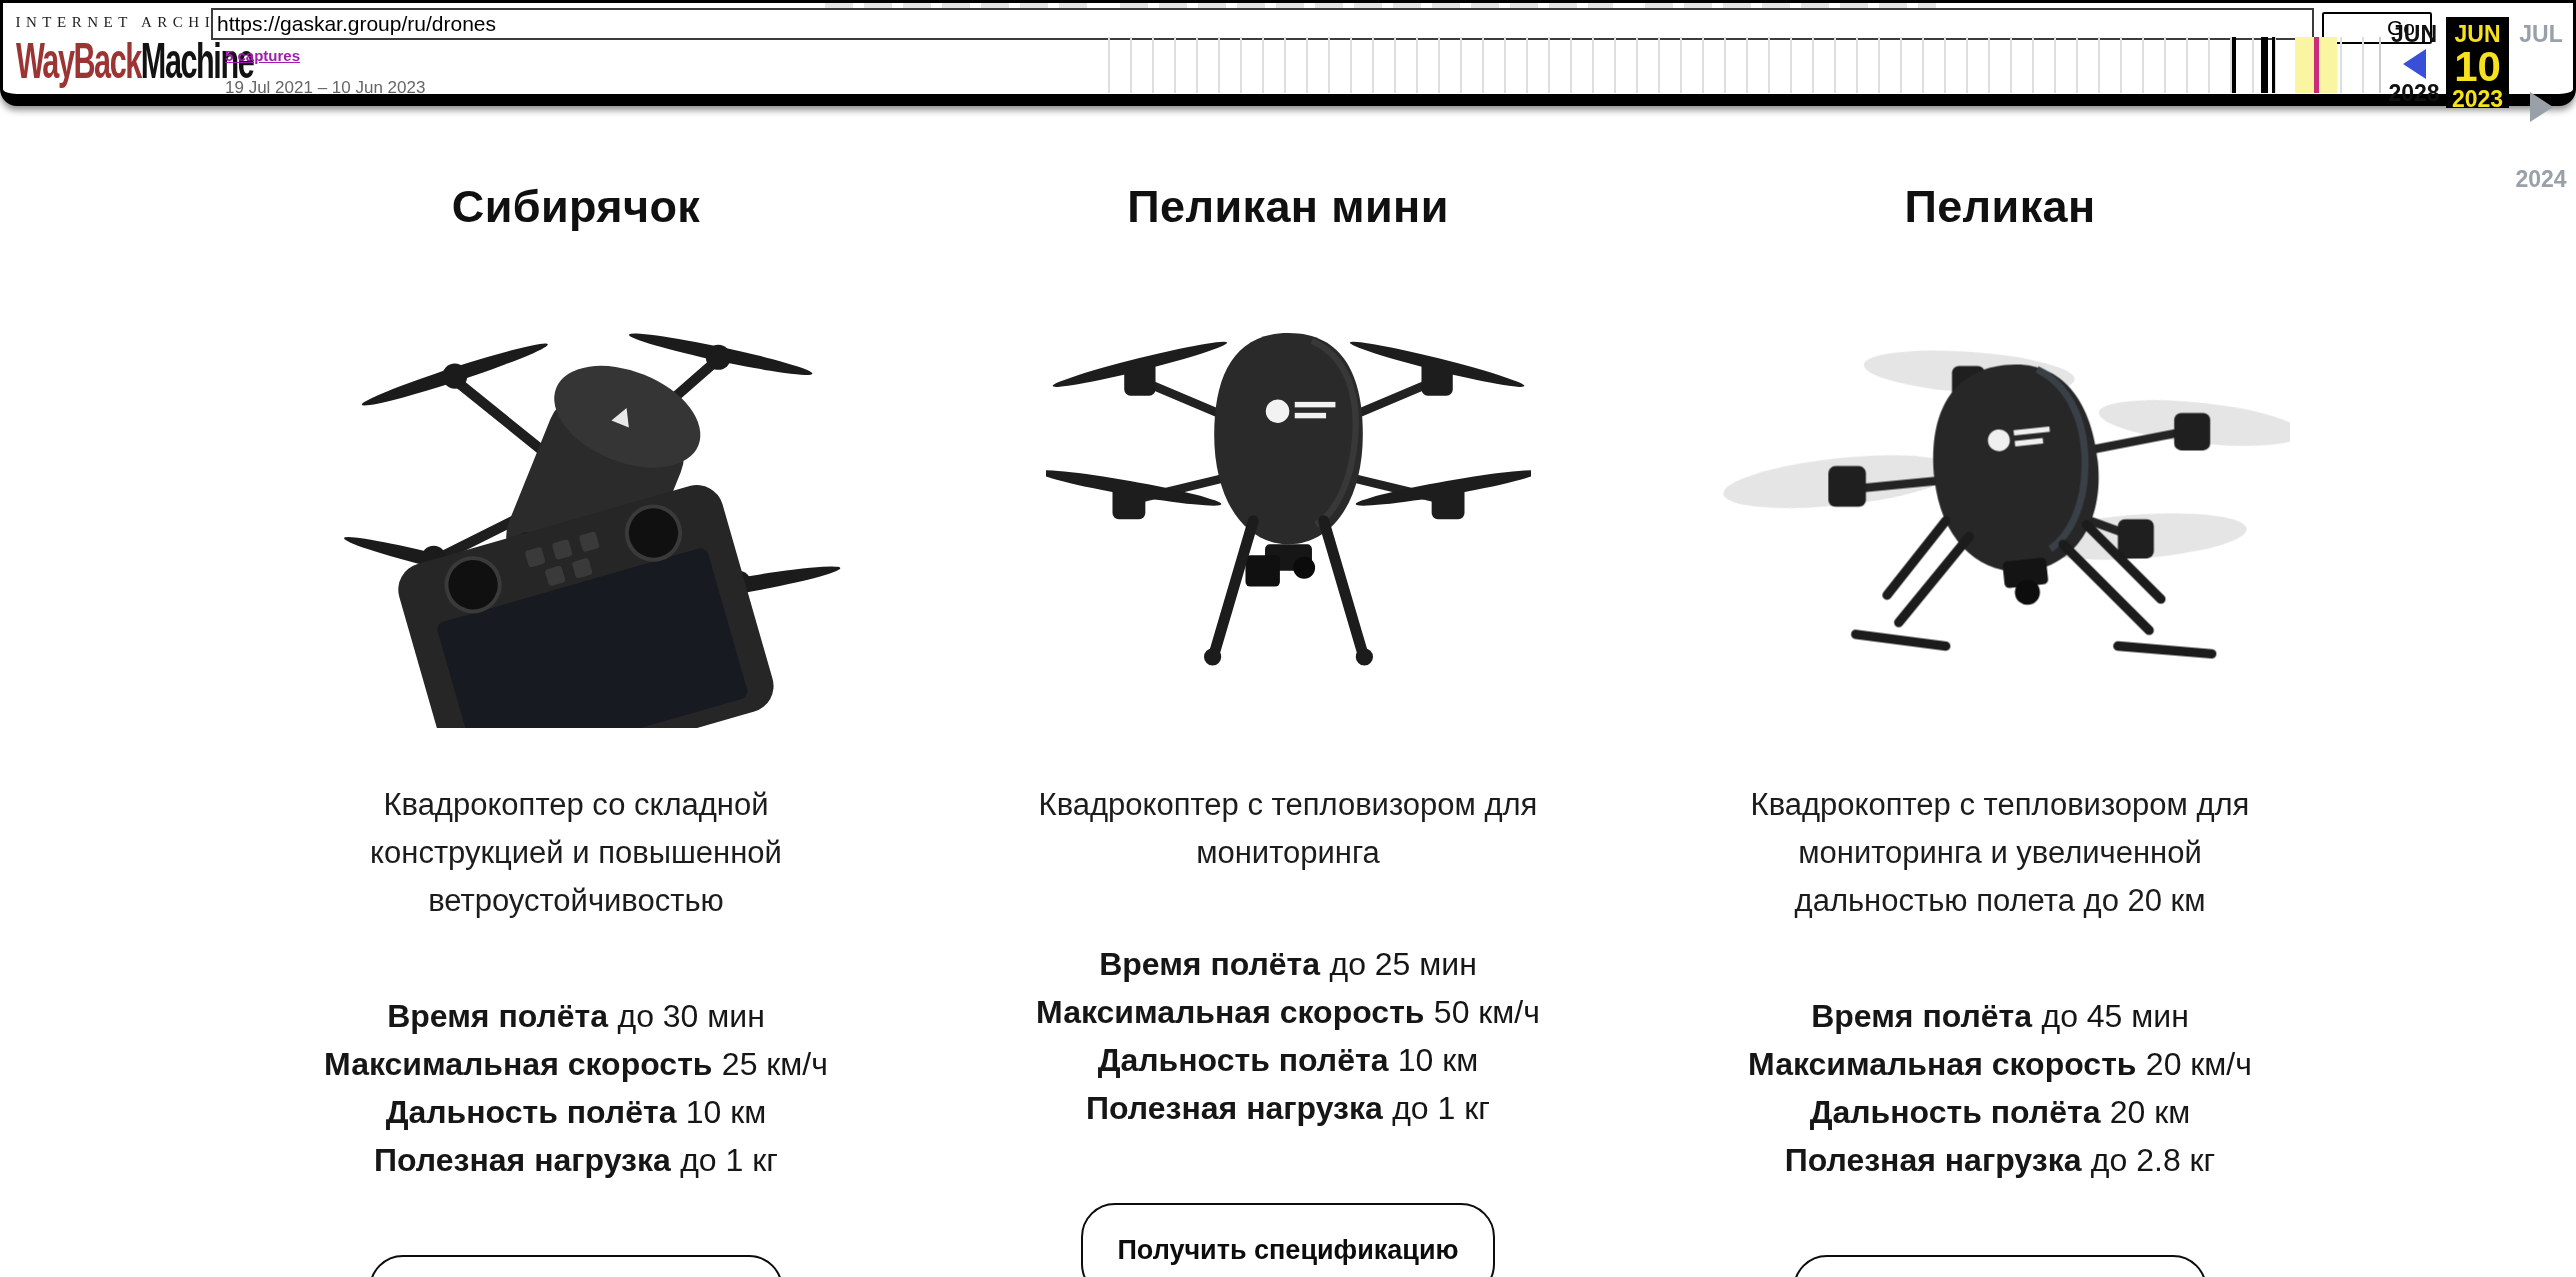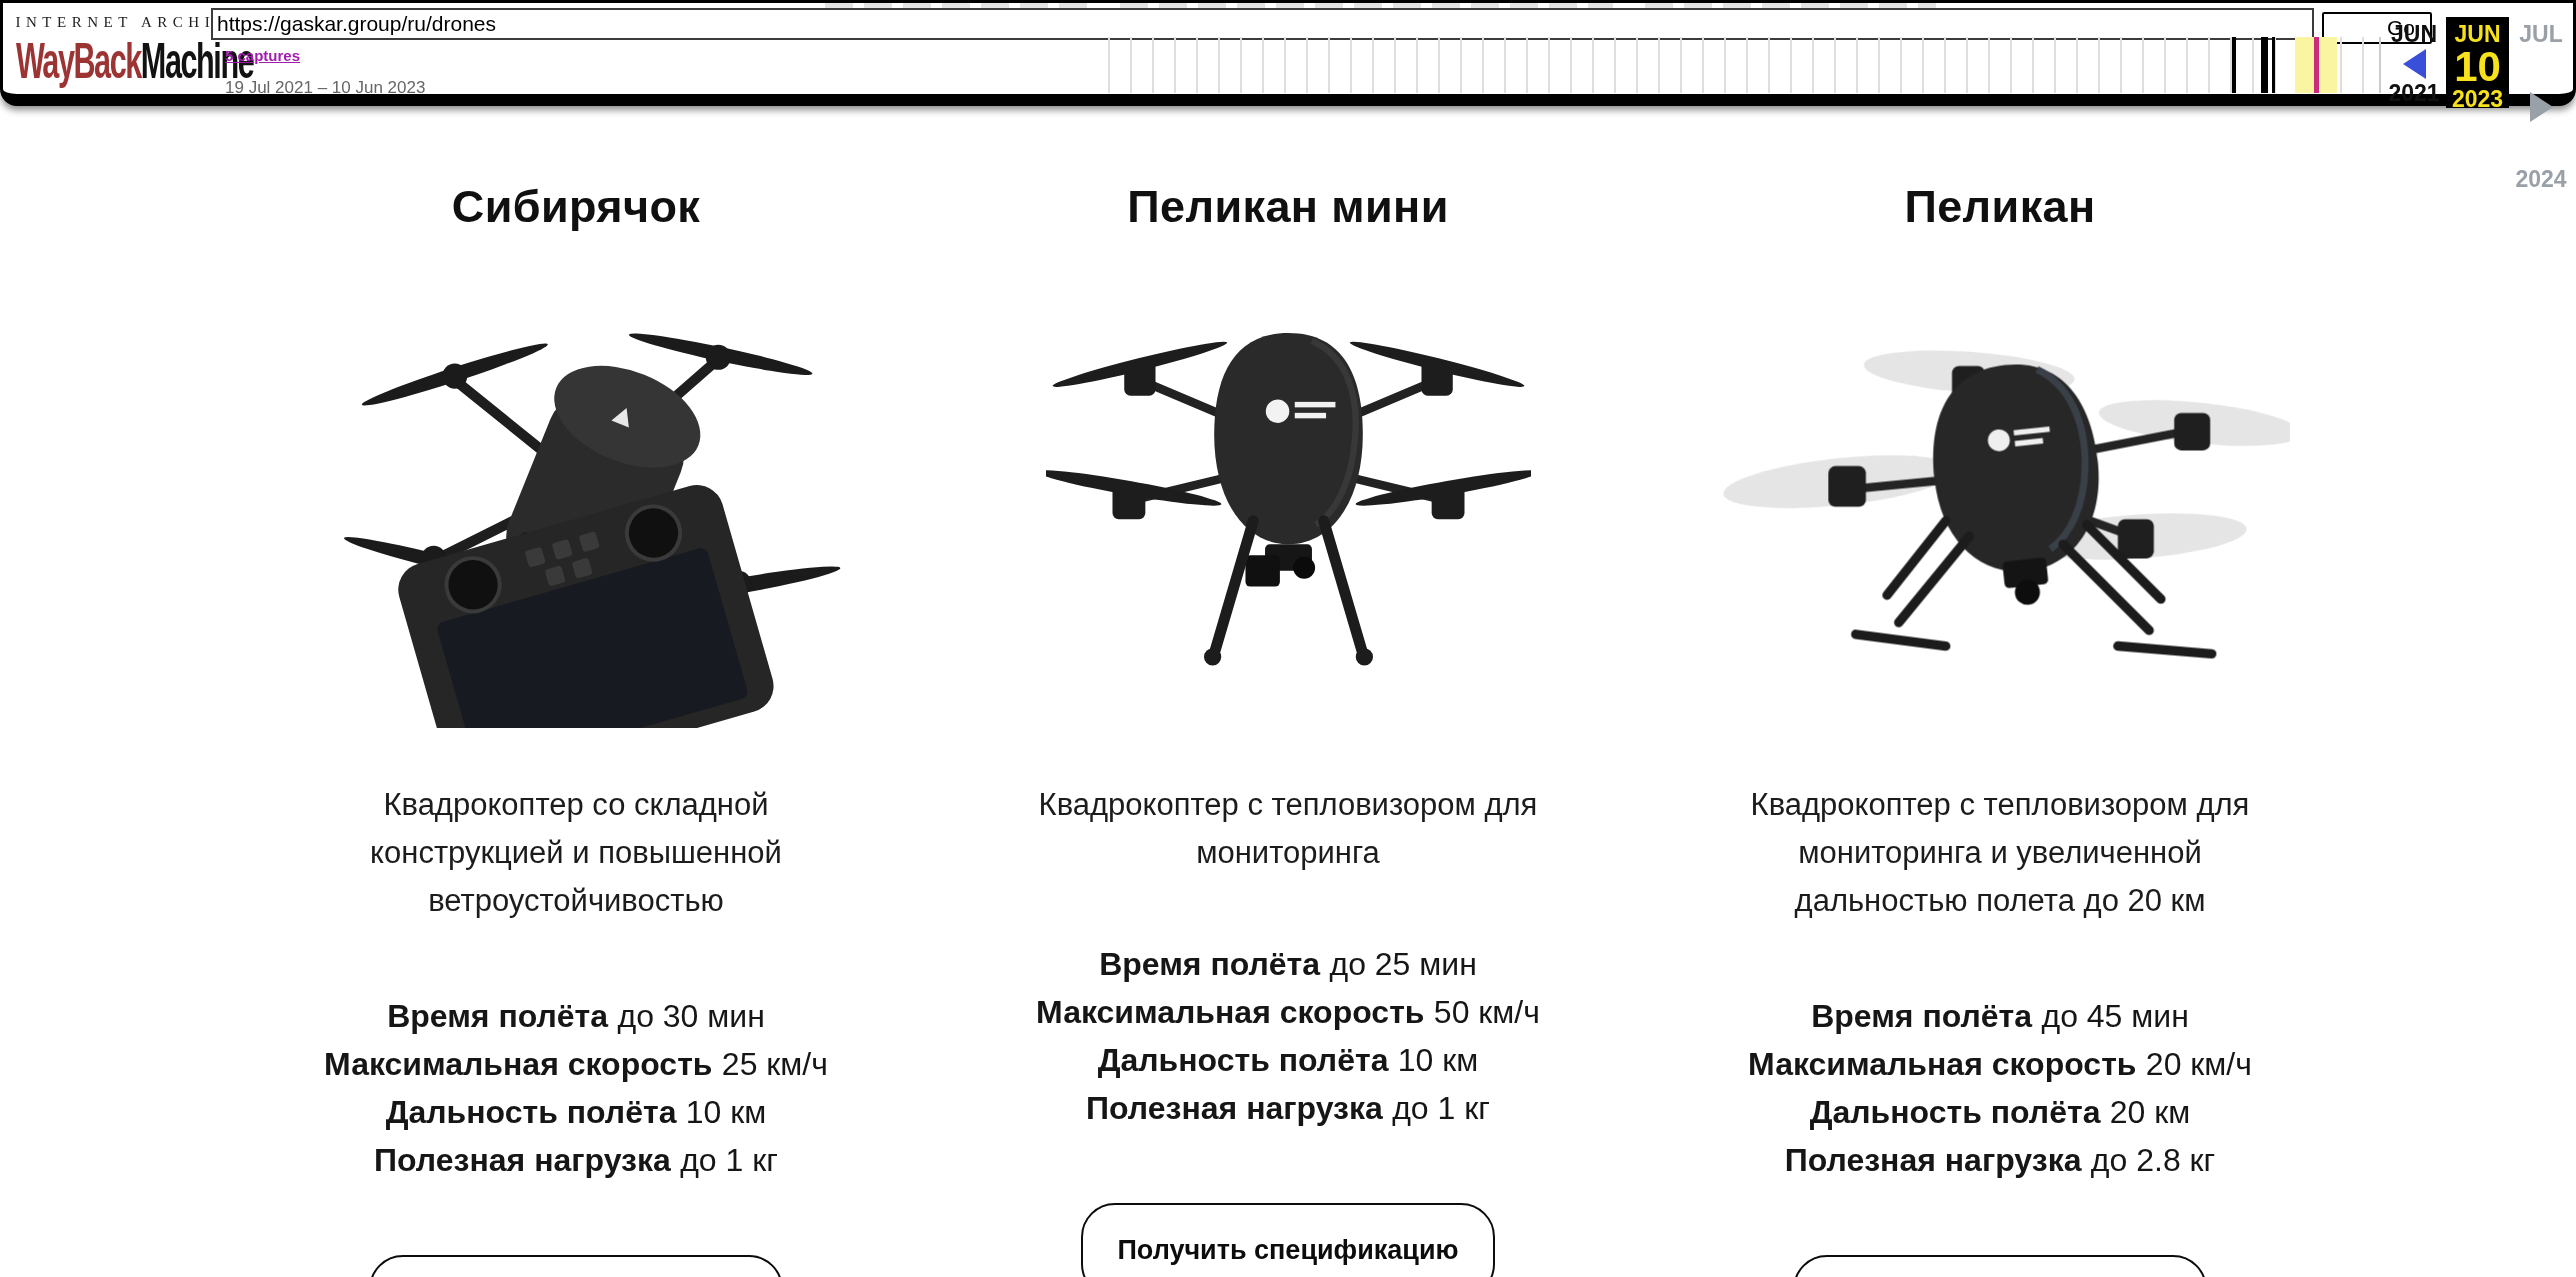--- a/index.html
+++ b/index.html
@@ -86,21 +86,21 @@
     <div class="wb-bar" style="left:1164px;width:3.1px;"></div>
     <div class="wb-hl" style="left:1187px;width:42px;"></div>
     <div class="wb-marker" style="left:1206px;"></div>
   </div>
   <div class="wb-divider"></div>
 
   <div class="wb-nav">
     <div class="wb-nav-col wb-col-prev">
       <div class="wb-nav-month">JUN</div>
       <div class="tri tri-left"></div>
-      <div class="wb-nav-year">2021</div>
+      <div class="wb-nav-year">2028</div>
     </div>
     <div class="wb-nav-col wb-col-cur">
       <div class="wb-nav-month">JUN</div>
       <div class="wb-nav-day">10</div>
       <div class="wb-nav-year">2023</div>
     </div>
     <div class="wb-nav-col wb-col-next">
       <div class="wb-nav-month">JUL</div>
       <div class="tri tri-right"></div>
       <div class="wb-nav-year">2024</div>

